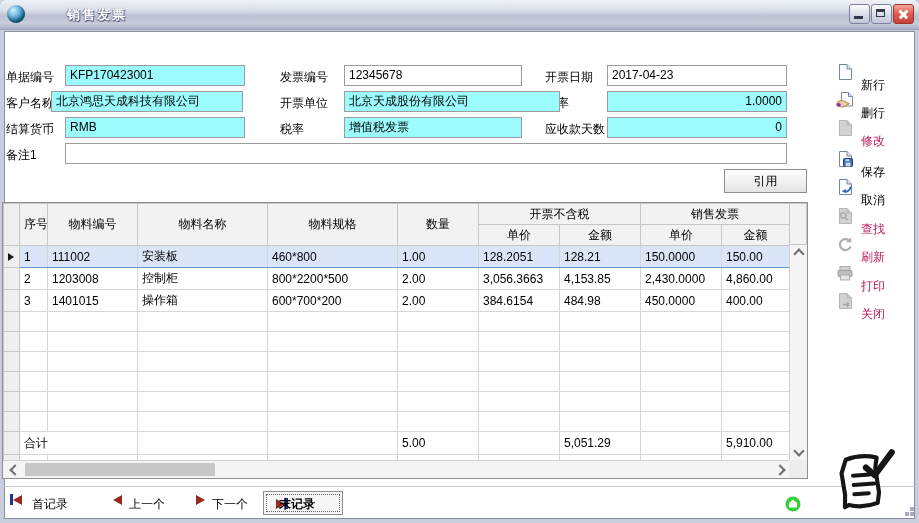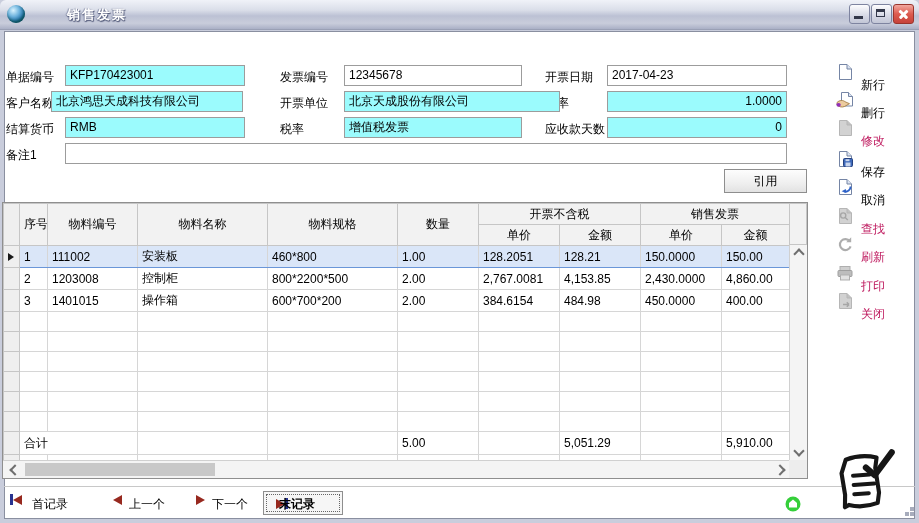--- a/index.html
+++ b/index.html
@@ -180,21 +180,21 @@
     <td class="ar">150.0000</td>
     <td class="ar">150.00</td>
   </tr>
   <tr class="r">
     <td class="sel"></td>
     <td class="al">2</td>
     <td class="al">1203008</td>
     <td class="al">控制柜</td>
     <td class="al">800*2200*500</td>
     <td class="ar">2.00</td>
-    <td class="ar">2,767.0081</td>
+    <td class="ar">3,056.3663</td>
     <td class="ar">4,153.85</td>
     <td class="ar">2,430.0000</td>
     <td class="ar">4,860.00</td>
   </tr>
   <tr class="r">
     <td class="sel"></td>
     <td class="al">3</td>
     <td class="al">1401015</td>
     <td class="al">操作箱</td>
     <td class="al">600*700*200</td>

